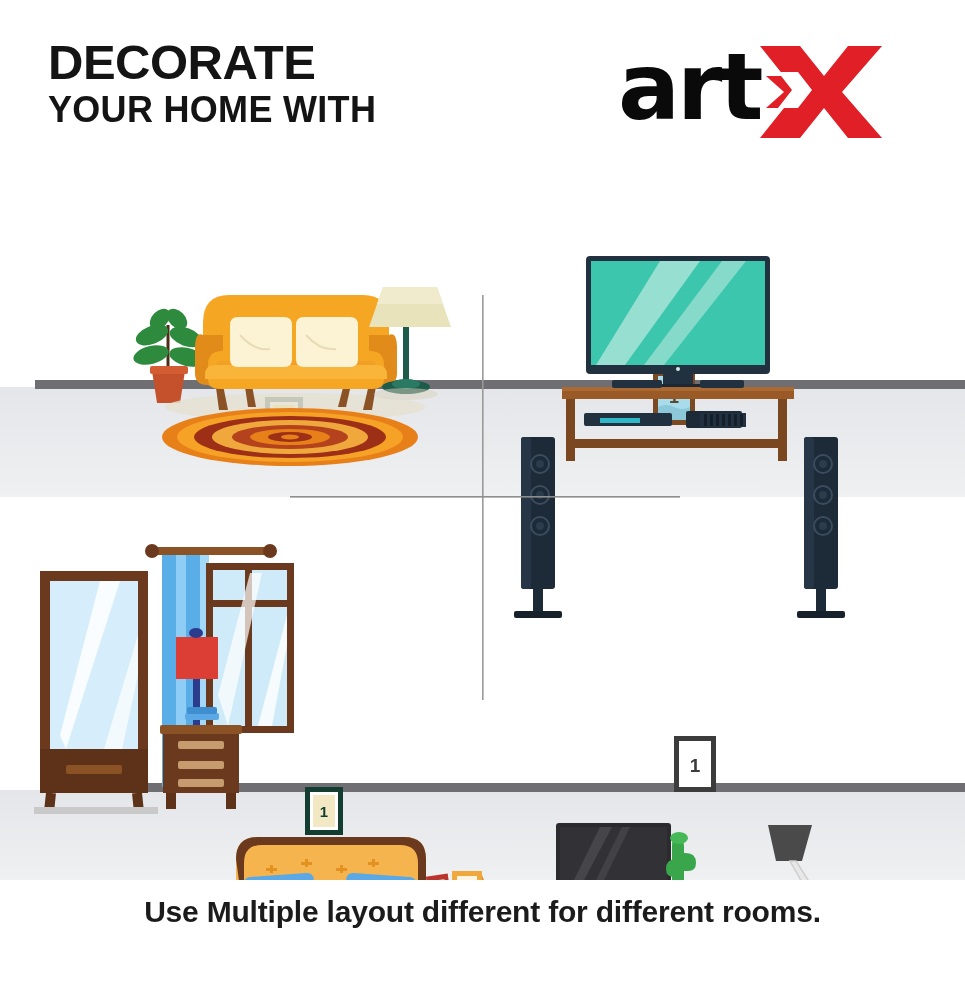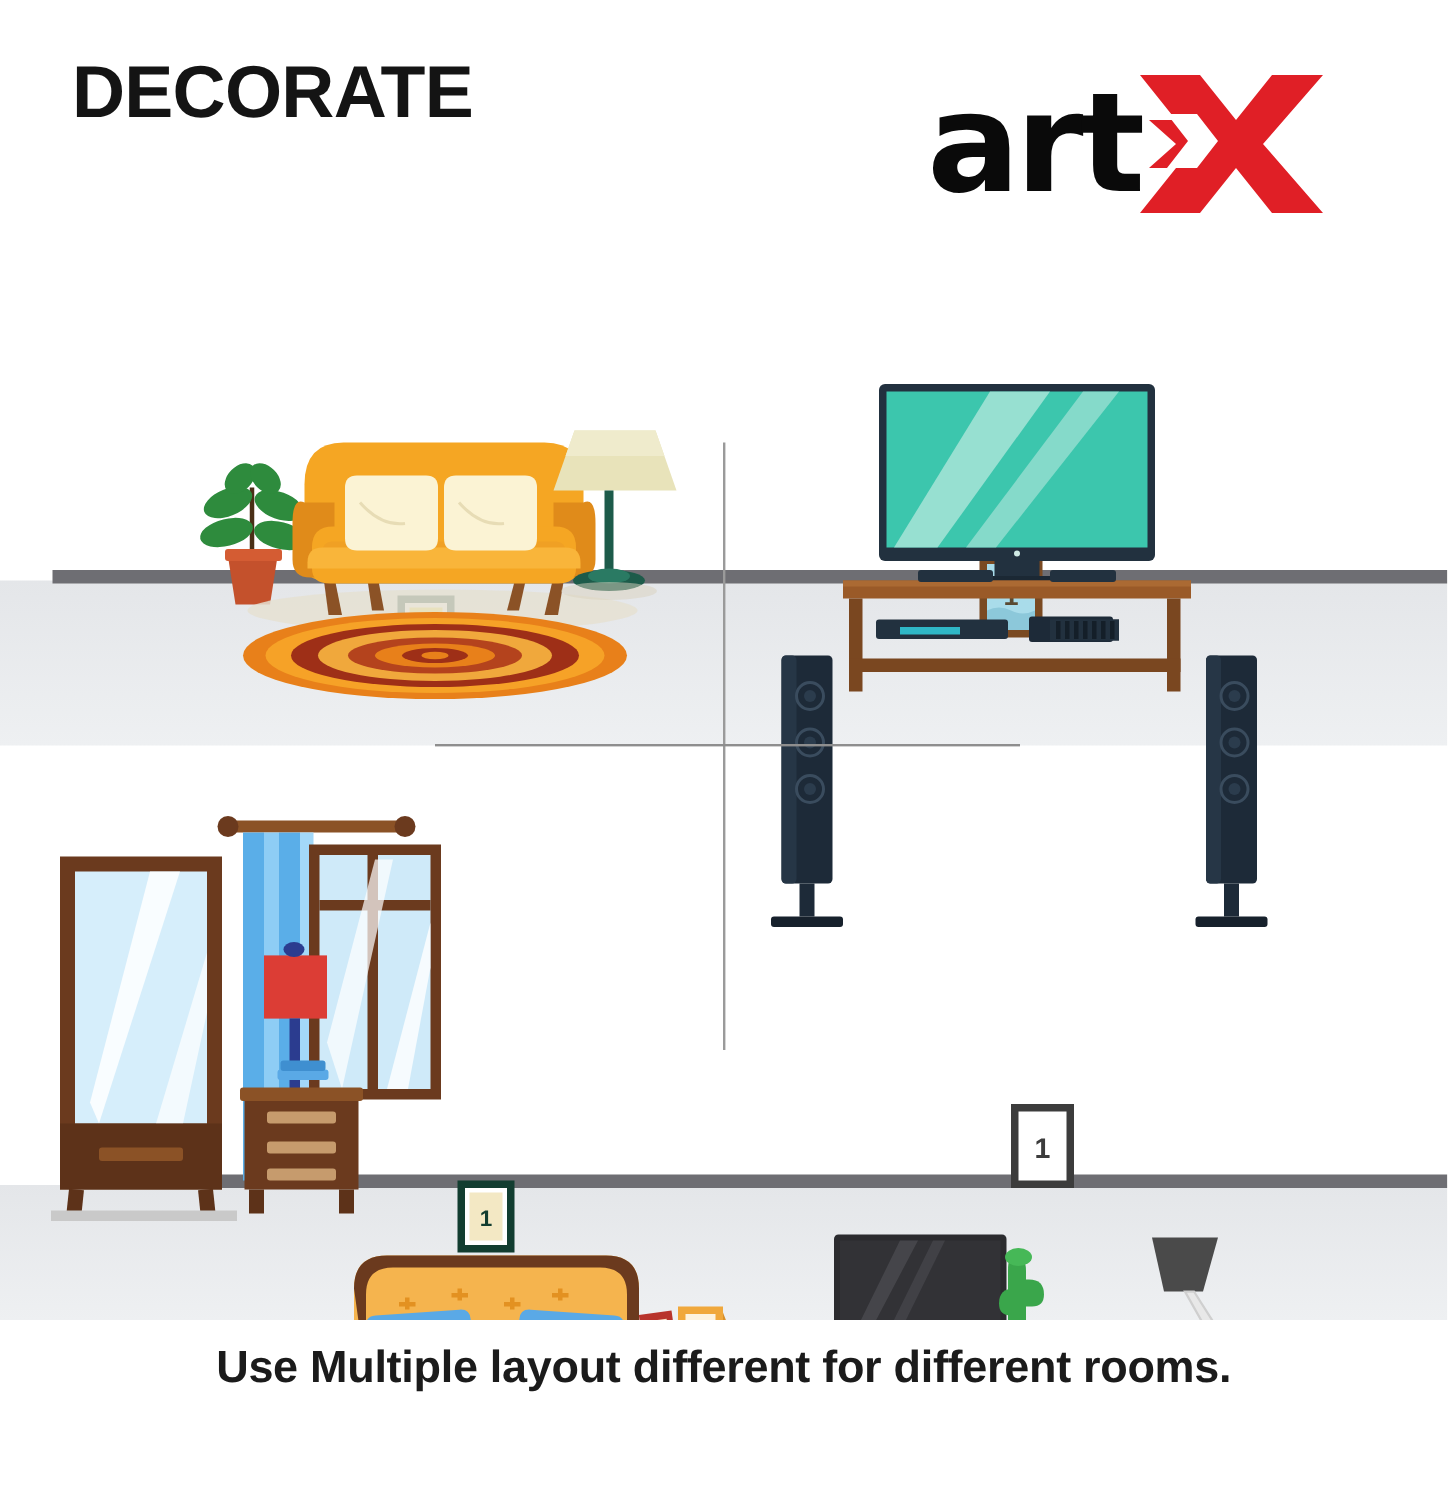--- a/index.html
+++ b/index.html
@@ -16,21 +16,21 @@
   .header { position: absolute; left: 0; top: 0; width: 965px; height: 175px; }
   .headline { position: absolute; left: 48px; top: 38px; }
   .headline-1 {
     font-size: 49px; font-weight: 700; letter-spacing: -0.5px;
     color: #141414; line-height: 1.0; white-space: nowrap;
   }
   .headline-2 {
     font-size: 36px; font-weight: 700; letter-spacing: 0.3px;
     color: #141414; line-height: 1.25; white-space: nowrap;
   }
-  .logo { position: absolute; left: 618px; top: 42px; height: 108px; display: flex; align-items: center; }
+  .logo { position: absolute; left: 618px; top: 42px; height: 108px; display: flex; align-items: flex-start; }
   .logo-art {
     font-size: 92px; font-weight: 700; color: #0a0a0a;
     letter-spacing: -3px; line-height: 1; font-family: "DejaVu Sans", sans-serif;
   }
   .logo-x { margin-left: -6px; display: block; }
 
   
   .scenes { position: absolute; left: 0; top: 175px; width: 965px; height: 705px; }
 
   
@@ -43,20 +43,21 @@
   .caption span { display: inline-block; }
 </style>
 </head>
 <body>
 
 <div class="page">
 
   <div class="header">
     <div class="headline">
       <div class="headline-1">DECORATE</div>
+      <div class="headline-2">YOUR HOME WITH</div>
     </div>
 
     <div class="logo">
       <div class="logo-art">art</div>
       <svg class="logo-x" width="130" height="100" viewBox="0 0 130 100">
         <path d="M6 4 L46 4 L70 34 L94 4 L128 4 L88 50 L128 96 L94 96 L70 66 L46 96 L6 96 L30 66 L12 66 L30 50 L12 34 L30 34 Z" fill="#e01f26"></path>
         <path d="M24 30 L44 30 L58 48 L44 66 L24 66 L38 48 Z" fill="#ffffff"></path>
       </svg>
     </div>
   </div>

